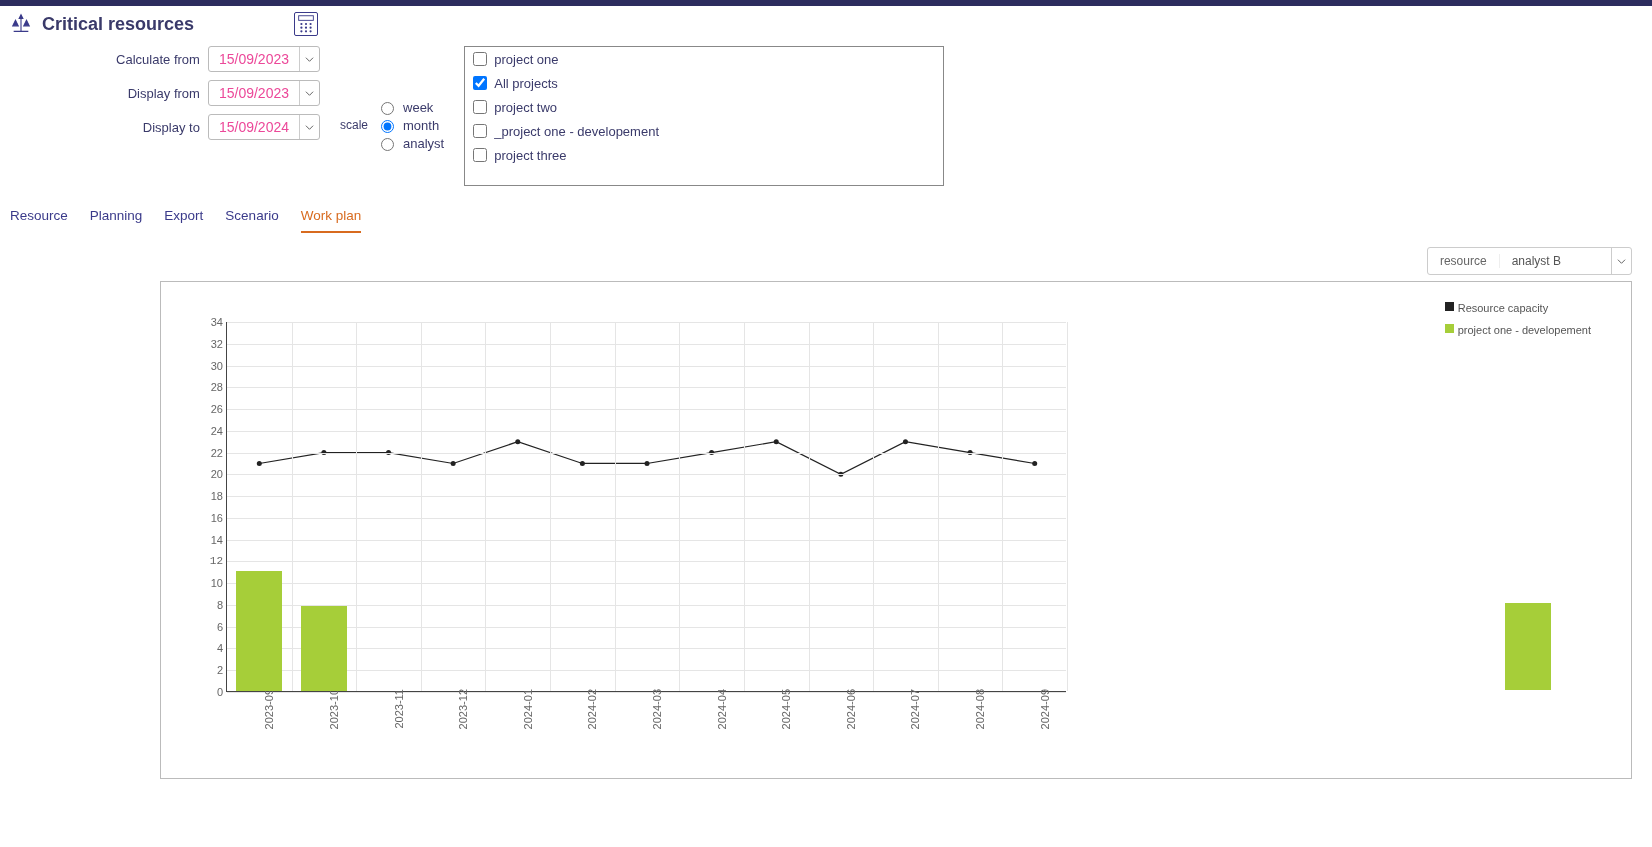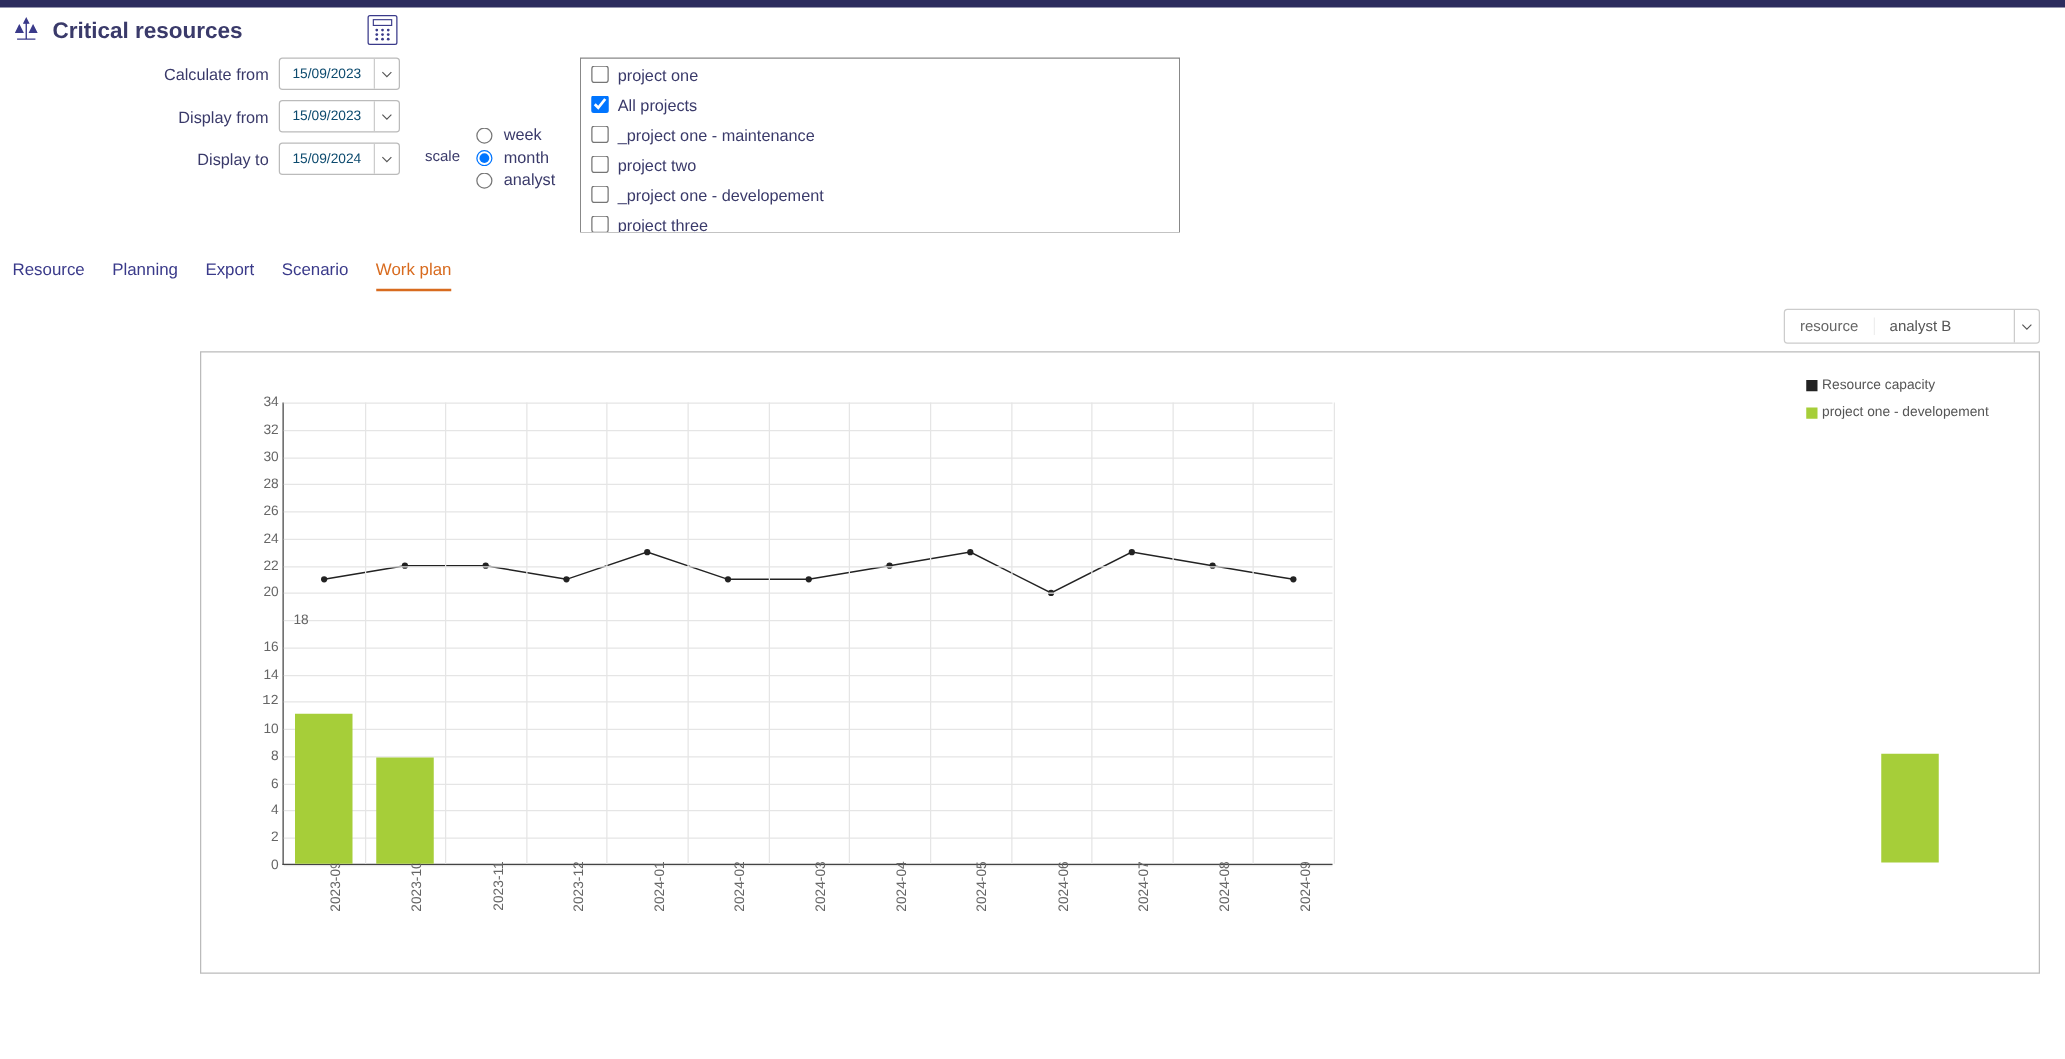--- a/index.html
+++ b/index.html
@@ -60,22 +60,22 @@
   .date-combo {
     display: inline-flex;
     border: 1px solid #bbb;
     border-radius: 3px;
     height: 26px;
     align-items: center;
     background: #fff;
   }
   .date-combo .val {
     padding: 0 10px;
-    font-size: 11px;
-    color: #0c4a6e;
+    font-size: 14px;
+    color: #ec4899;
   }
   .date-combo .caret {
     border-left: 1px solid #ccc;
     width: 20px;
     height: 100%;
     display: flex;
     align-items: center;
     justify-content: center;
   }
   .num-input {
@@ -235,21 +235,20 @@
   }
   .legend {
     position: absolute;
     right: 30px;
     top: 10px;
     font-size: 11px;
     color: #555;
   }
   .legend .row {
     display: flex;
-    align-items: center;
     gap: 4px;
     margin-bottom: 10px;
   }
   .legend .swatch {
     width: 9px; height: 9px;
   }
   .spare-bar-area {
     position: absolute;
     bottom: 88px;
     right: 80px;
@@ -337,24 +336,20 @@
   </div>
 
   <div class="project-list" id="project-list">
       <div class="item">
         <input type="checkbox" style="">
         <span>project one</span>
       </div>
       <div class="item">
         <input type="checkbox" checked="" style="">
         <span>All projects</span>
-      </div>
-      <div class="item">
-        <input type="checkbox" style="">
-        <span>_project one - maintenance</span>
       </div>
       <div class="item">
         <input type="checkbox" style="">
         <span>project two</span>
       </div>
       <div class="item">
         <input type="checkbox" style="">
         <span>_project one - developement</span>
       </div>
       <div class="item">
@@ -415,21 +410,21 @@
         <div class="ytick" style="top: 282.941px; left: -24px; right: auto;">8</div>
         <div class="grid-h" style="top: 261.176px;"></div>
         <div class="ytick" style="top: 261.176px; left: -24px; right: auto;">10</div>
         <div class="grid-h" style="top: 239.412px;"></div>
         <div class="ytick" style="top: 239.412px; left: -24px; right: auto; font-family: Liberation Mono, monospace;">12</div>
         <div class="grid-h" style="top: 217.647px;"></div>
         <div class="ytick" style="top: 217.647px; left: -24px; right: auto;">14</div>
         <div class="grid-h" style="top: 195.882px;"></div>
         <div class="ytick" style="top: 195.882px; left: -24px; right: auto;">16</div>
         <div class="grid-h" style="top: 174.118px;"></div>
-        <div class="ytick" style="top: 174.118px; left: -24px; right: auto; margin-left: 24px;">18</div>
+        <div class="ytick" style="top: 174.118px; left: -24px; right: auto;">18</div>
         <div class="grid-h" style="top: 152.353px;"></div>
         <div class="ytick" style="top: 152.353px; left: -24px; right: auto;">20</div>
         <div class="grid-h" style="top: 130.588px;"></div>
         <div class="ytick" style="top: 130.588px; left: -24px; right: auto;">22</div>
         <div class="grid-h" style="top: 108.824px;"></div>
         <div class="ytick" style="top: 108.824px; left: -24px; right: auto;">24</div>
         <div class="grid-h" style="top: 87.0588px;"></div>
         <div class="ytick" style="top: 87.0588px; left: -24px; right: auto;">26</div>
         <div class="grid-h" style="top: 65.2941px;"></div>
         <div class="ytick" style="top: 65.2941px; left: -24px; right: auto;">28</div>

